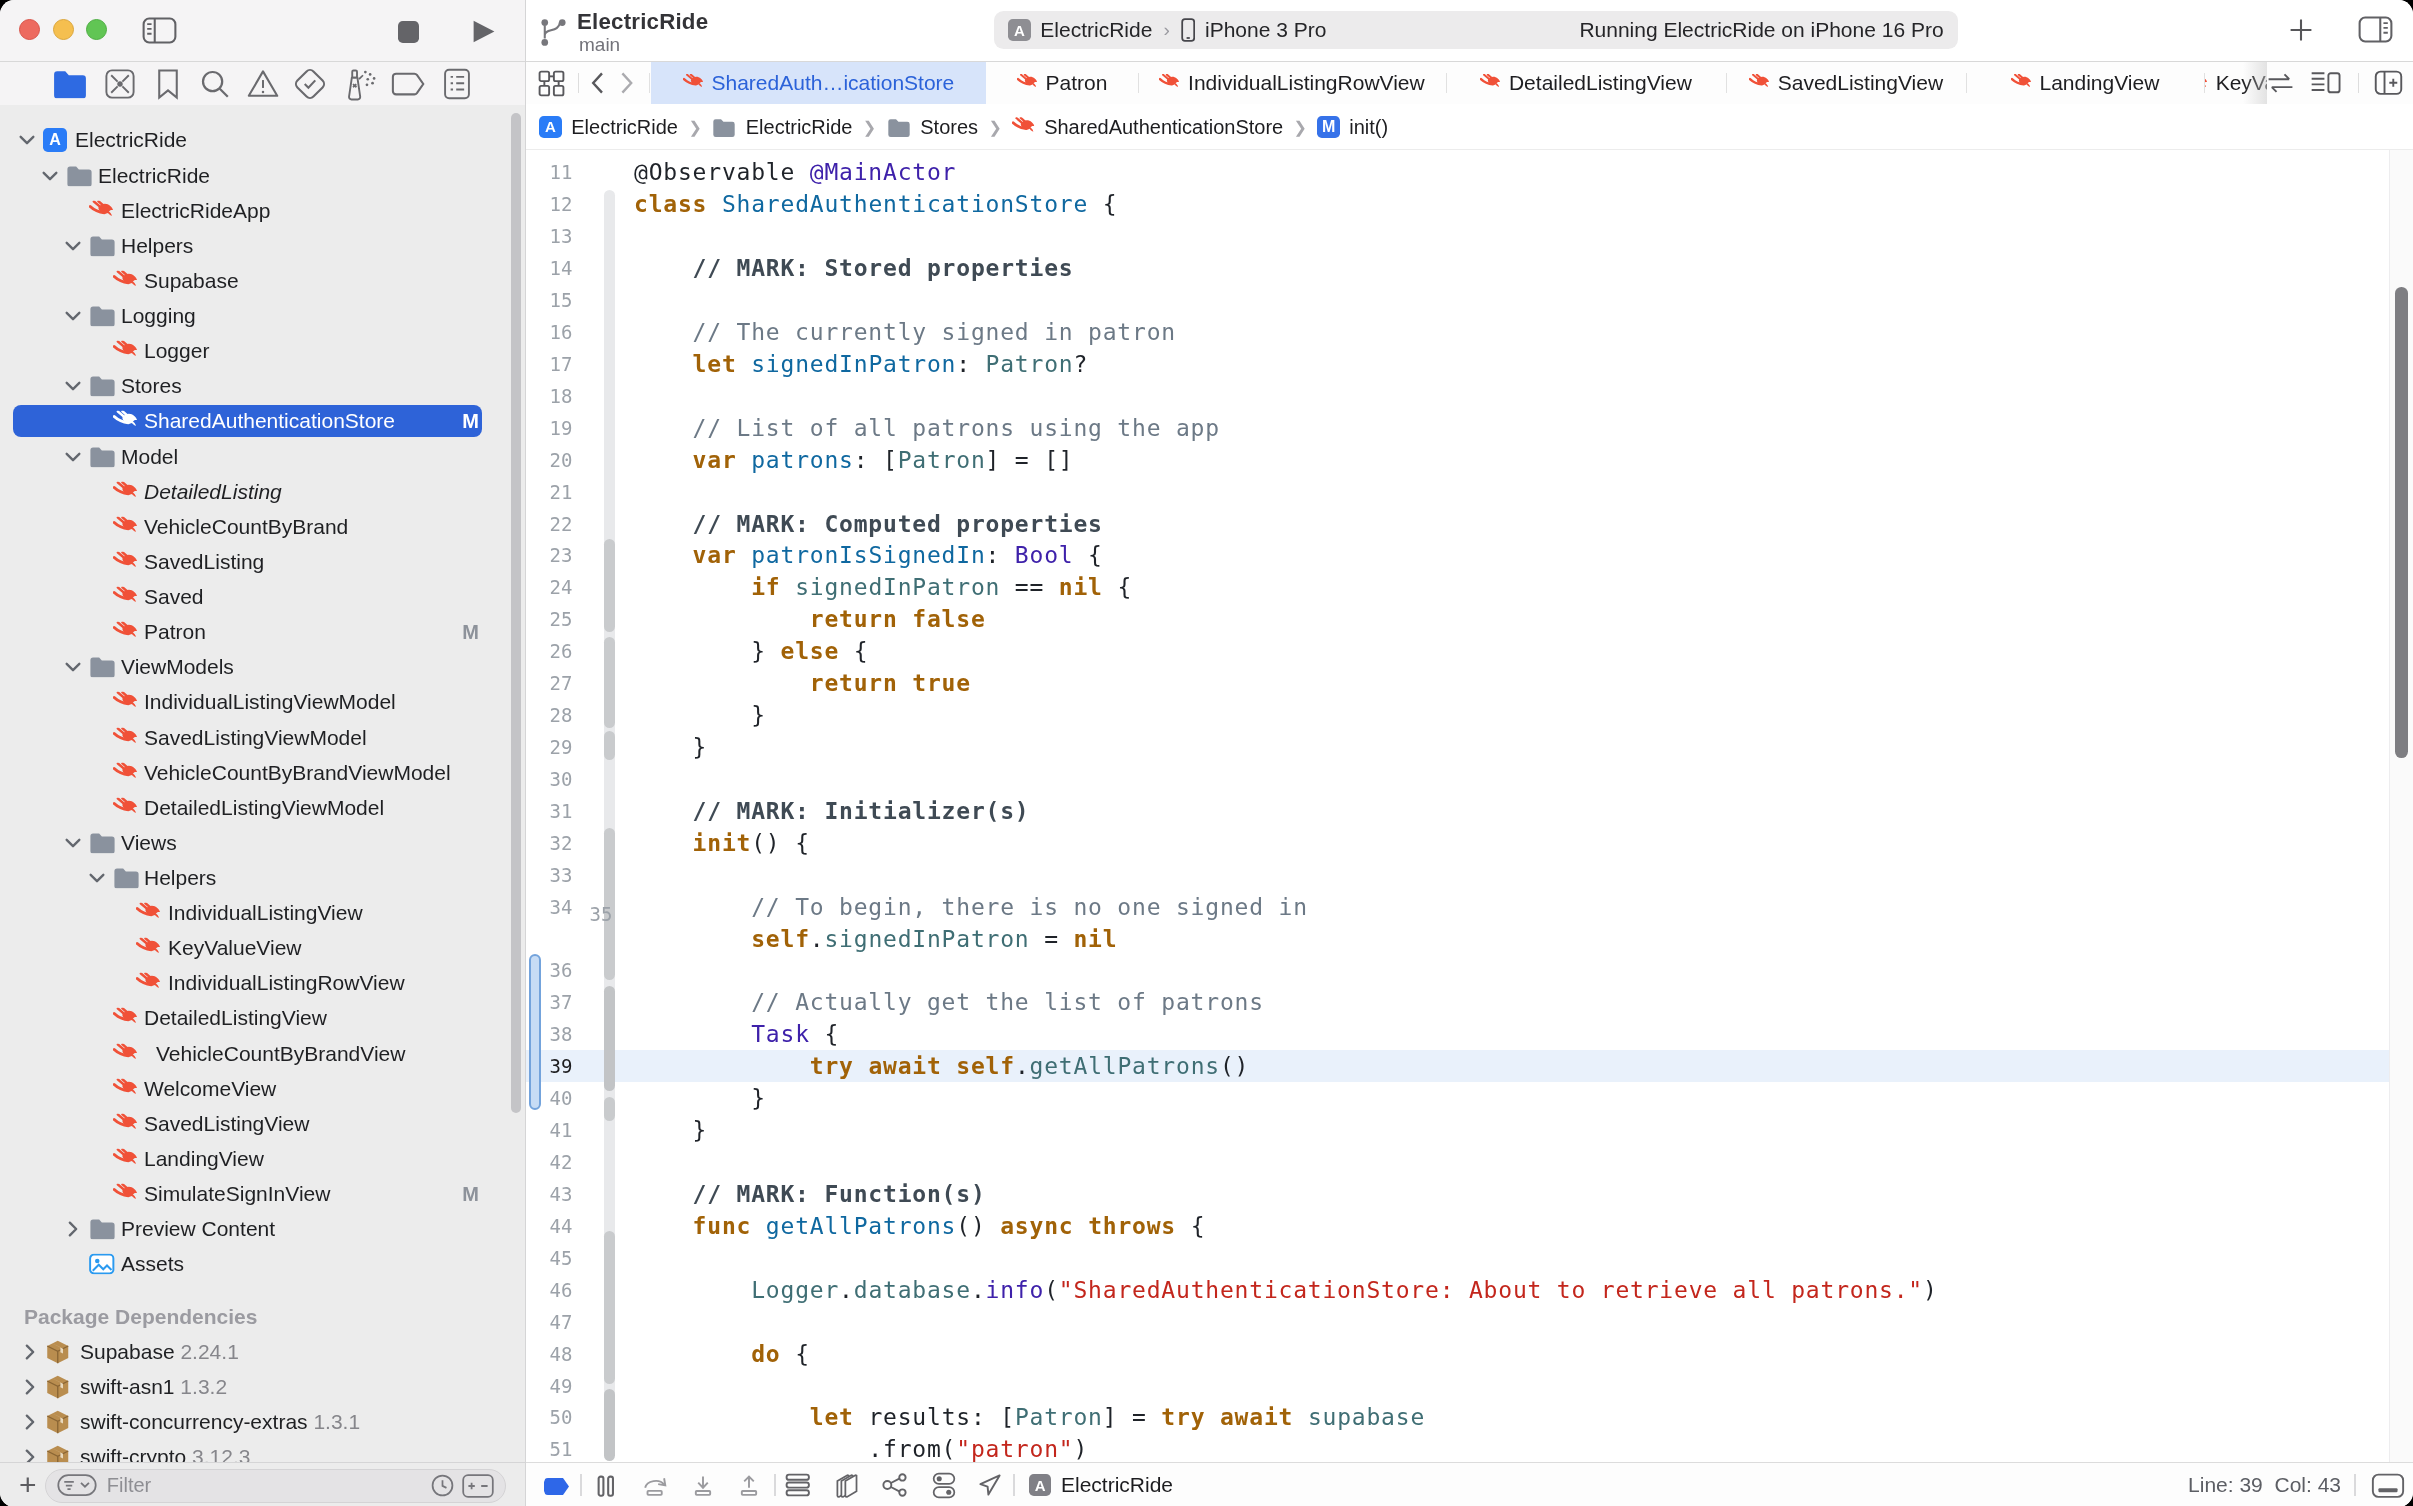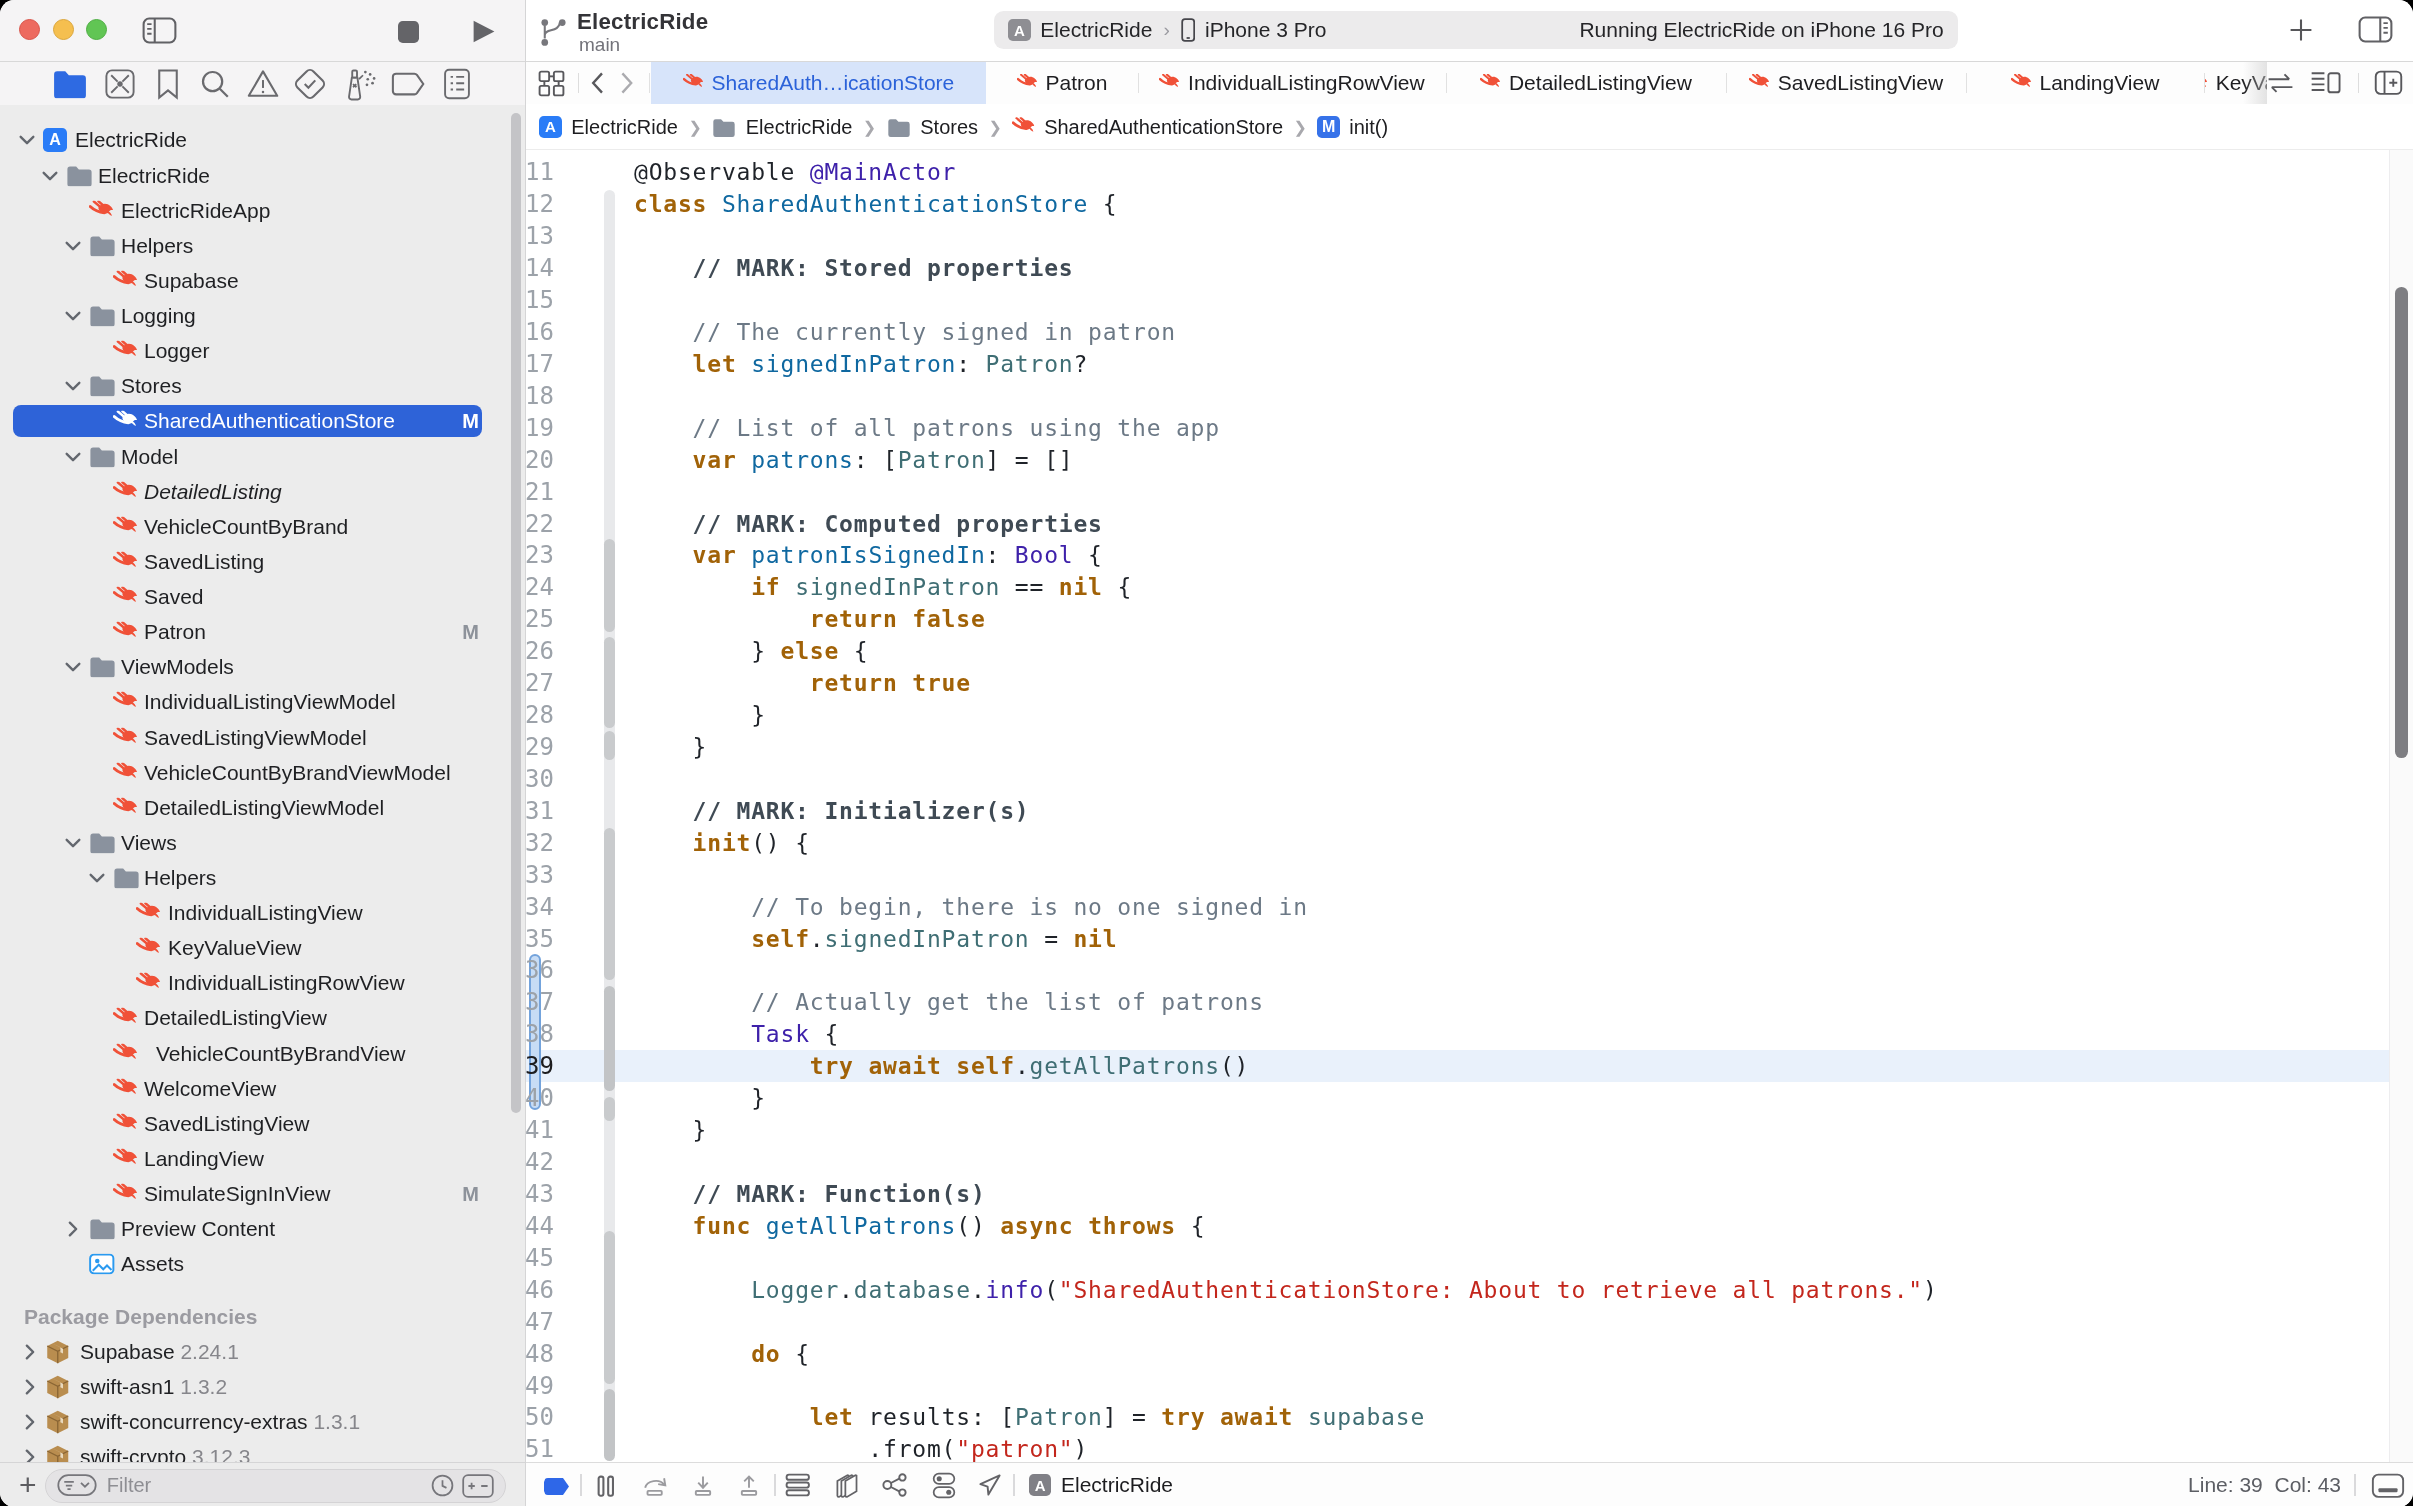--- a/index.html
+++ b/index.html
@@ -61,21 +61,21 @@
   
   .jumpbar { left:525px; top:105px; width:1888px; height:44px; background:#fff; display:flex; align-items:center; padding-left:14.4px; gap:10.4px; }
   .jumpbar-border { left:525px; top:149px; width:1888px; height:0.8px; background:#ececec; }
   .jump-item { display:flex; align-items:center; gap:9.6px; font-size:20px; color:#1d1d20; white-space:nowrap; }
   .jump-chev { color:#a8a8ad; font-size:16px; }
   .m-badge { width:22.3px; height:22.3px; border-radius:4.8px; background:#3672e9; color:#fff; font-size:16px; font-weight:bold; display:flex; align-items:center; justify-content:center; }
 
   
   .editor { left:525px; top:150px; width:1888px; height:1312px; background:#fff; overflow:hidden; }
   .cur-line { position:absolute; left:0; top:900px; width:1864px; height:32px; background:#e9f1fb; }
-  .gutter-num { position:absolute; left:0; width:72px; text-align:left; font-family:"DejaVu Sans Mono", monospace; font-size:24px; line-height:32px; color:#9ca2a9; }
+  .gutter-num { position:absolute; left:0; width:72px; text-align:center; font-family:"DejaVu Sans Mono", monospace; font-size:19px; line-height:32px; color:#9ca2a9; }
   .gutter-num.cur { color:#1d1d1f; }
   .code-line { position:absolute; left:109px; white-space:pre; font-family:"DejaVu Sans Mono", monospace; font-size:23px; line-height:32px; letter-spacing:0.8px; color:#1f2329; }
   .tk-p { color:#1f2329; }
   .tk-k { color:#a16207; font-weight:bold; }
   .tk-d { color:#0f68a0; }
   .tk-t { color:#3f6e74; }
   .tk-s { color:#3e21aa; }
   .tk-c { color:#6c7986; }
   .tk-m { color:#3f4a54; font-weight:bold; }
   .tk-str { color:#c3261c; }
@@ -816,21 +816,21 @@
         <div class="gutter-num" style="top:453px;">25</div>
         <div class="gutter-num" style="top:485px;">26</div>
         <div class="gutter-num" style="top:517px;">27</div>
         <div class="gutter-num" style="top:549px;">28</div>
         <div class="gutter-num" style="top:581px;">29</div>
         <div class="gutter-num" style="top:613px;">30</div>
         <div class="gutter-num" style="top:645px;">31</div>
         <div class="gutter-num" style="top:677px;">32</div>
         <div class="gutter-num" style="top:709px;">33</div>
         <div class="gutter-num" style="top:741px;">34</div>
-        <div class="gutter-num" style="top:773px;">35</div>
+        <div class="gutter-num" style="top:748px;margin-left:40px;">35</div>
         <div class="gutter-num" style="top:804px;">36</div>
         <div class="gutter-num" style="top:836px;">37</div>
         <div class="gutter-num" style="top:868px;">38</div>
         <div class="gutter-num cur" style="top:900px;">39</div>
         <div class="gutter-num" style="top:932px;">40</div>
         <div class="gutter-num" style="top:964px;">41</div>
         <div class="gutter-num" style="top:996px;">42</div>
         <div class="gutter-num" style="top:1028px;">43</div>
         <div class="gutter-num" style="top:1060px;">44</div>
         <div class="gutter-num" style="top:1092px;">45</div>

